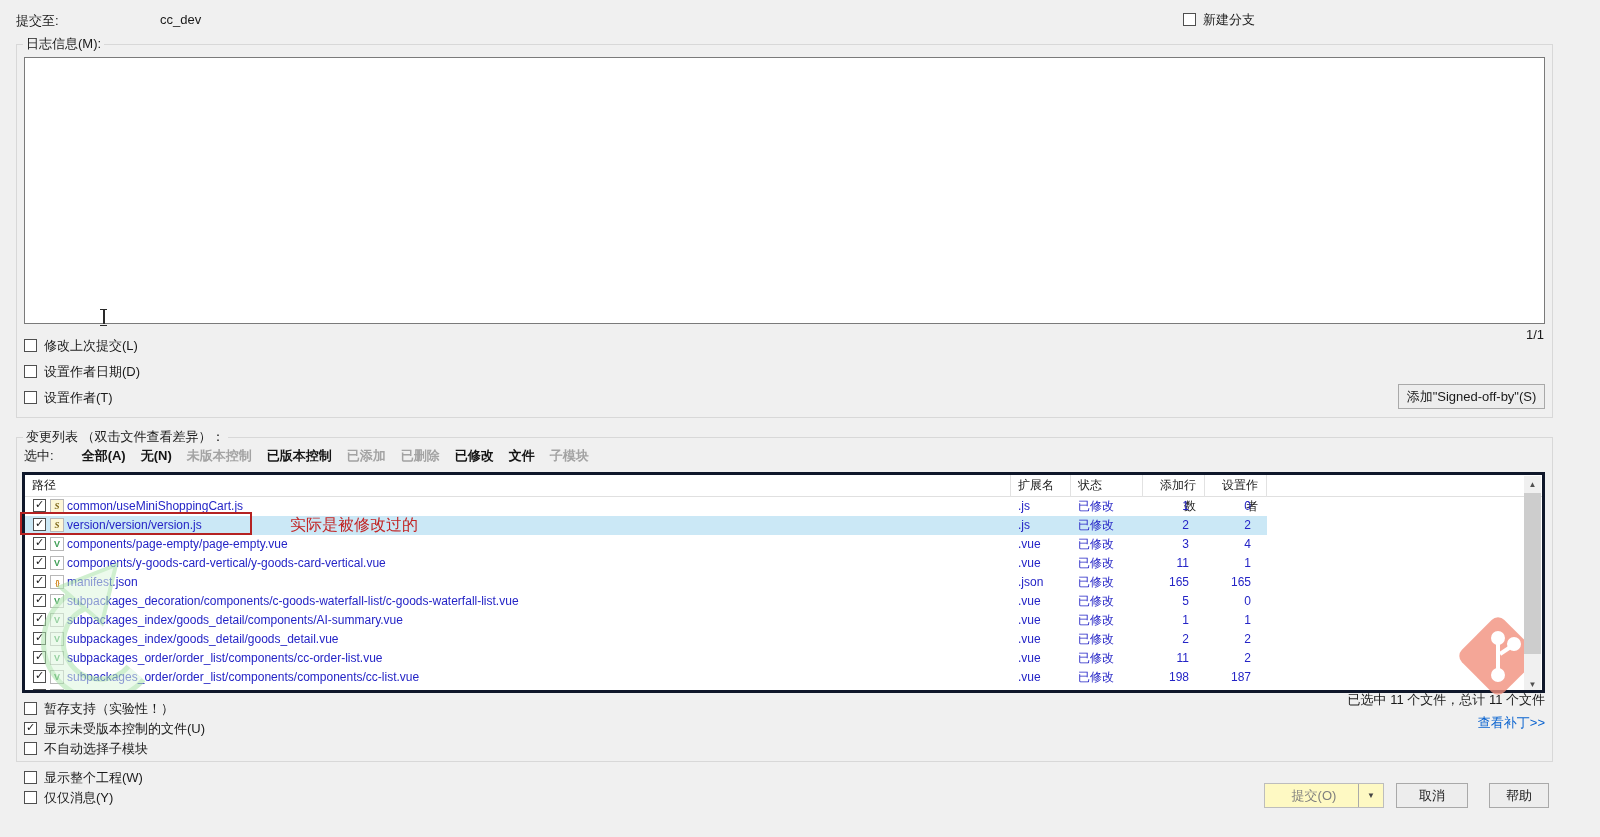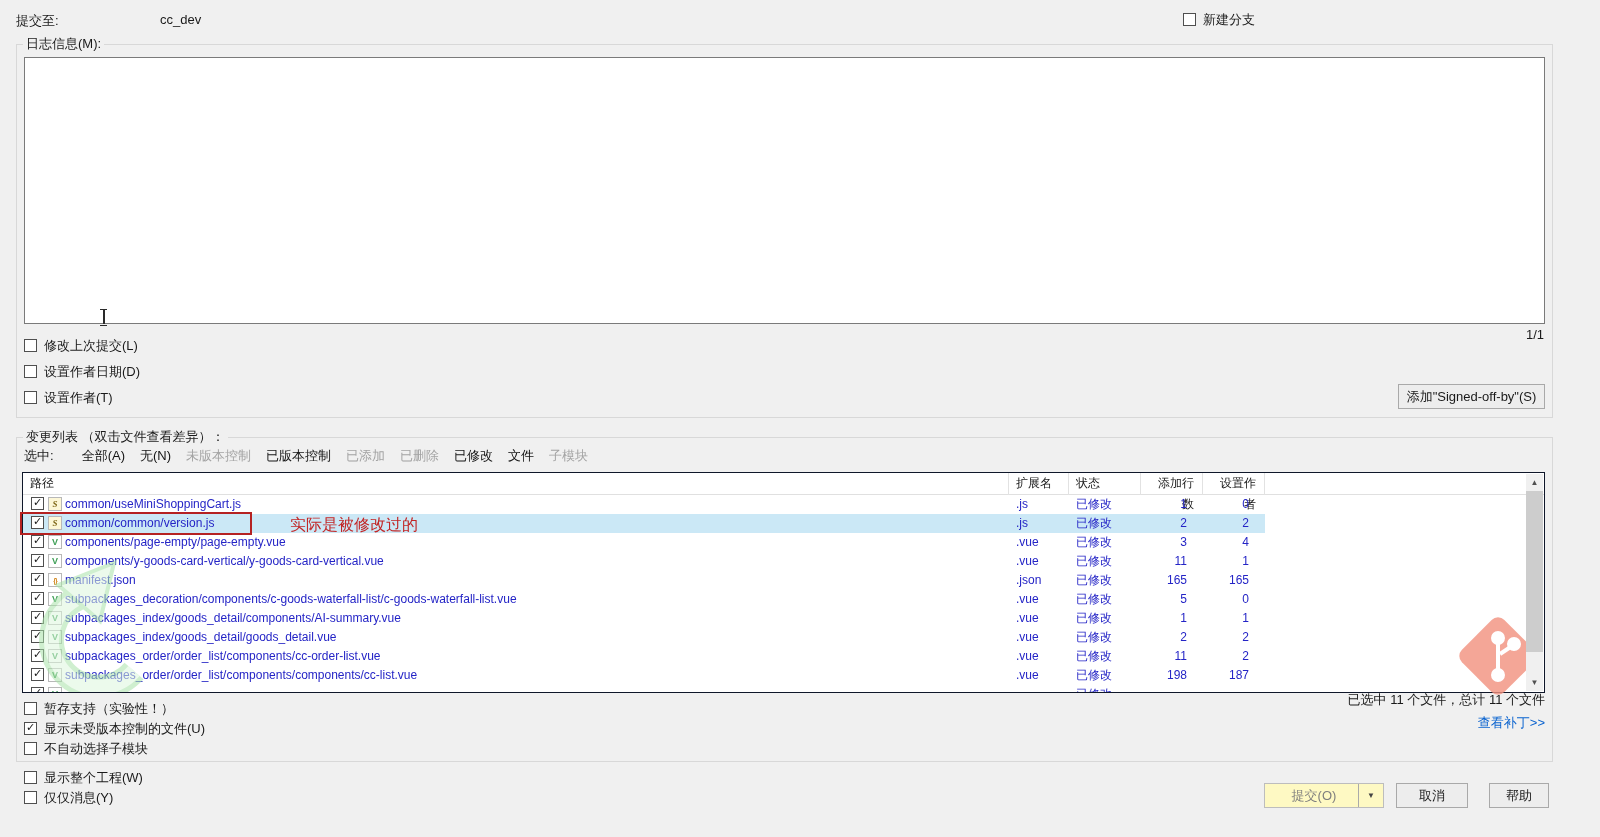--- a/index.html
+++ b/index.html
@@ -21,26 +21,26 @@
   
   .gb { position:absolute; border:1px solid #d8d8d8; }
   .gb-label { position:absolute; top:-9px; left:6px; background:#f0f0f0; padding:0 3px; line-height:16px; }
 
   
   .logbox { position:absolute; background:#fff; border:1px solid #7a7a7a; }
 
   
   .filters { position:absolute; left:24px; top:447px; height:18px; line-height:18px; white-space:nowrap; }
   .filters .cap { margin-right:28px; }
-  .flink { font-weight:normal; margin-right:15px; color:#141414; cursor:pointer; }
+  .flink { font-weight:bold; margin-right:15px; color:#141414; cursor:pointer; }
   .flink.off { color:#a3a3a3; cursor:default; }
 
   
   .list { position:absolute; left:22px; top:472px; width:1523px; height:221px;
-          background:#fff; border:1px solid #0f172a; overflow:hidden; }
+          background:#fff; border:3px solid #0f172a; overflow:hidden; }
   .lheader { position:absolute; left:0; top:0; width:100%; height:22px;
              background:#ffffff; border-bottom:1px solid #e0e0e0; font-size:12px; }
   .hcell { position:absolute; top:0; height:22px; line-height:21px; border-right:1px solid #e2e2e2; padding-left:7px; }
   .hnum  { text-align:right; padding-right:8px; }
   .file-row { position:absolute; left:0; height:19px; width:1242px; font-size:12px; color:#2424c6; }
   .file-row.selected { background:#cbe8f6; }
   .fcell { position:absolute; top:0; height:19px; line-height:19px; white-space:nowrap; }
   .ficon  { position:absolute; left:25px; top:2px; width:14px; height:14px; background:#fff;
             border:1px solid #b8b8b8; text-align:center; font:bold 9px/13px "Liberation Sans",sans-serif; }
   .ficon-js   { color:#7c6414; background:#fdf7d7; font-family:"Liberation Serif",serif; font-style:italic; }
@@ -137,21 +137,21 @@
         <span class="ficon ficon-js">S</span>
         <span class="fcell c-path">common/useMiniShoppingCart.js</span>
         <span class="fcell c-ext">.js</span>
         <span class="fcell c-status">已修改</span>
         <span class="fcell c-add">1</span>
         <span class="fcell c-del">0</span>
       </div>
       <div class="file-row selected" style="top: 41px;">
         <span class="cb checked" style="left: 8px; top: 2px;"></span>
         <span class="ficon ficon-js">S</span>
-        <span class="fcell c-path">common/common/version.js</span>
+        <span class="fcell c-path">version/version/version.js</span>
         <span class="fcell c-ext">.js</span>
         <span class="fcell c-status">已修改</span>
         <span class="fcell c-add">2</span>
         <span class="fcell c-del">2</span>
       </div>
       <div class="file-row" style="top: 60px;">
         <span class="cb checked" style="left: 8px; top: 2px;"></span>
         <span class="ficon ficon-vue">V</span>
         <span class="fcell c-path">components/page-empty/page-empty.vue</span>
         <span class="fcell c-ext">.vue</span>

